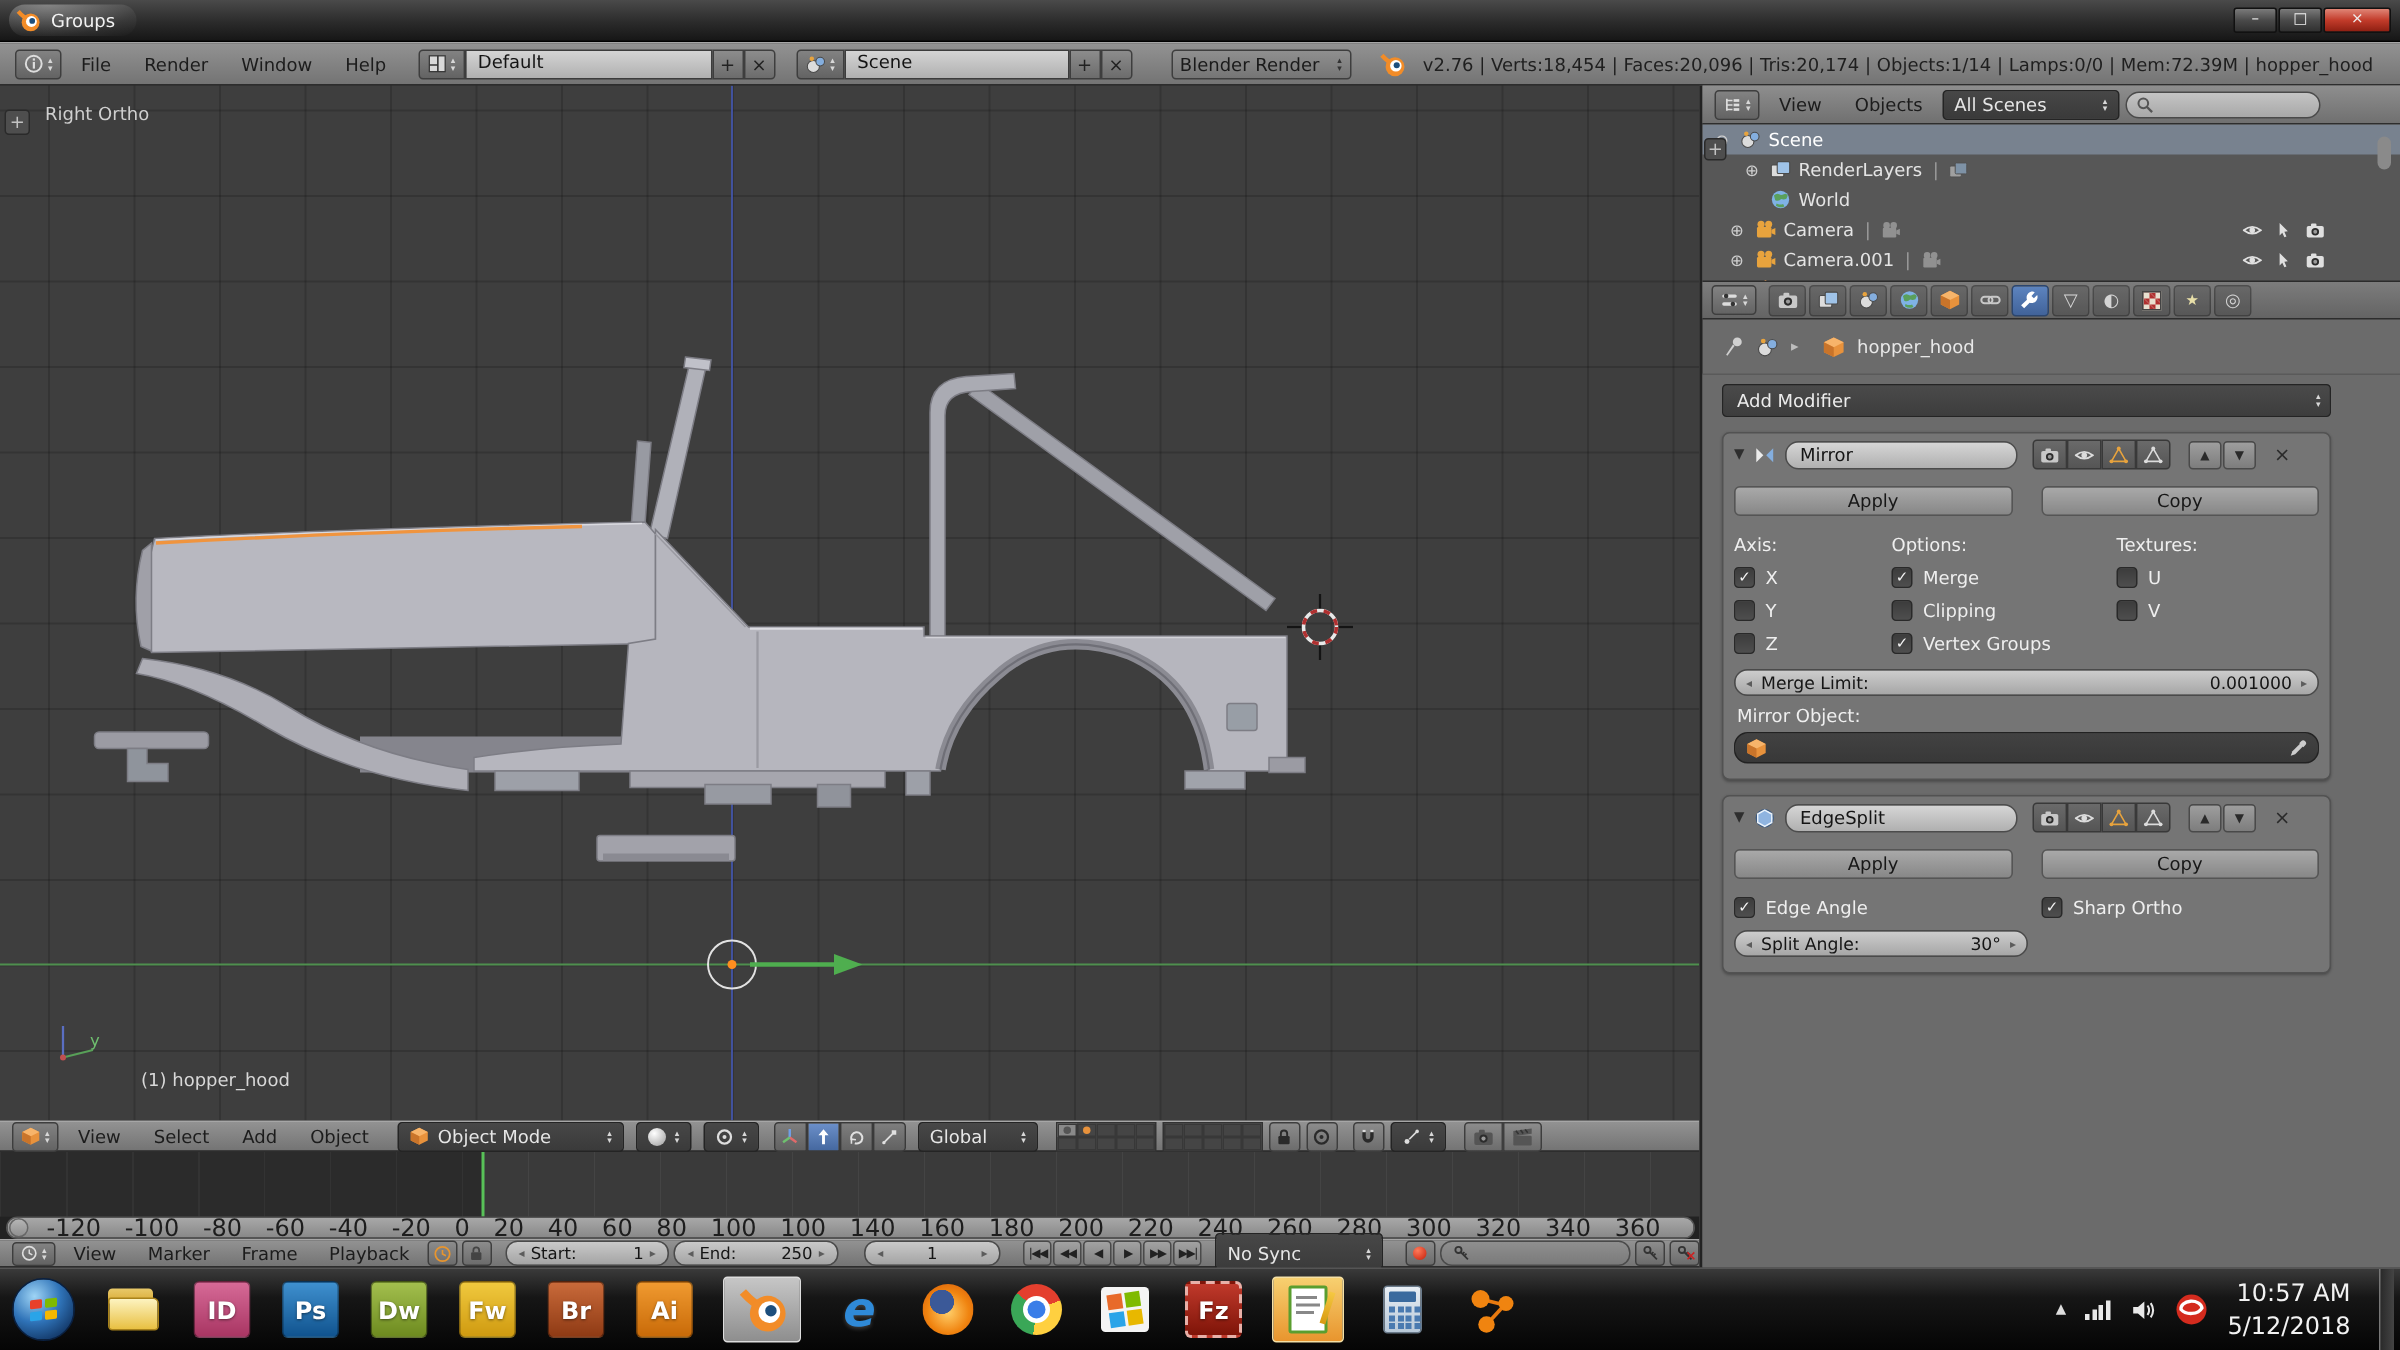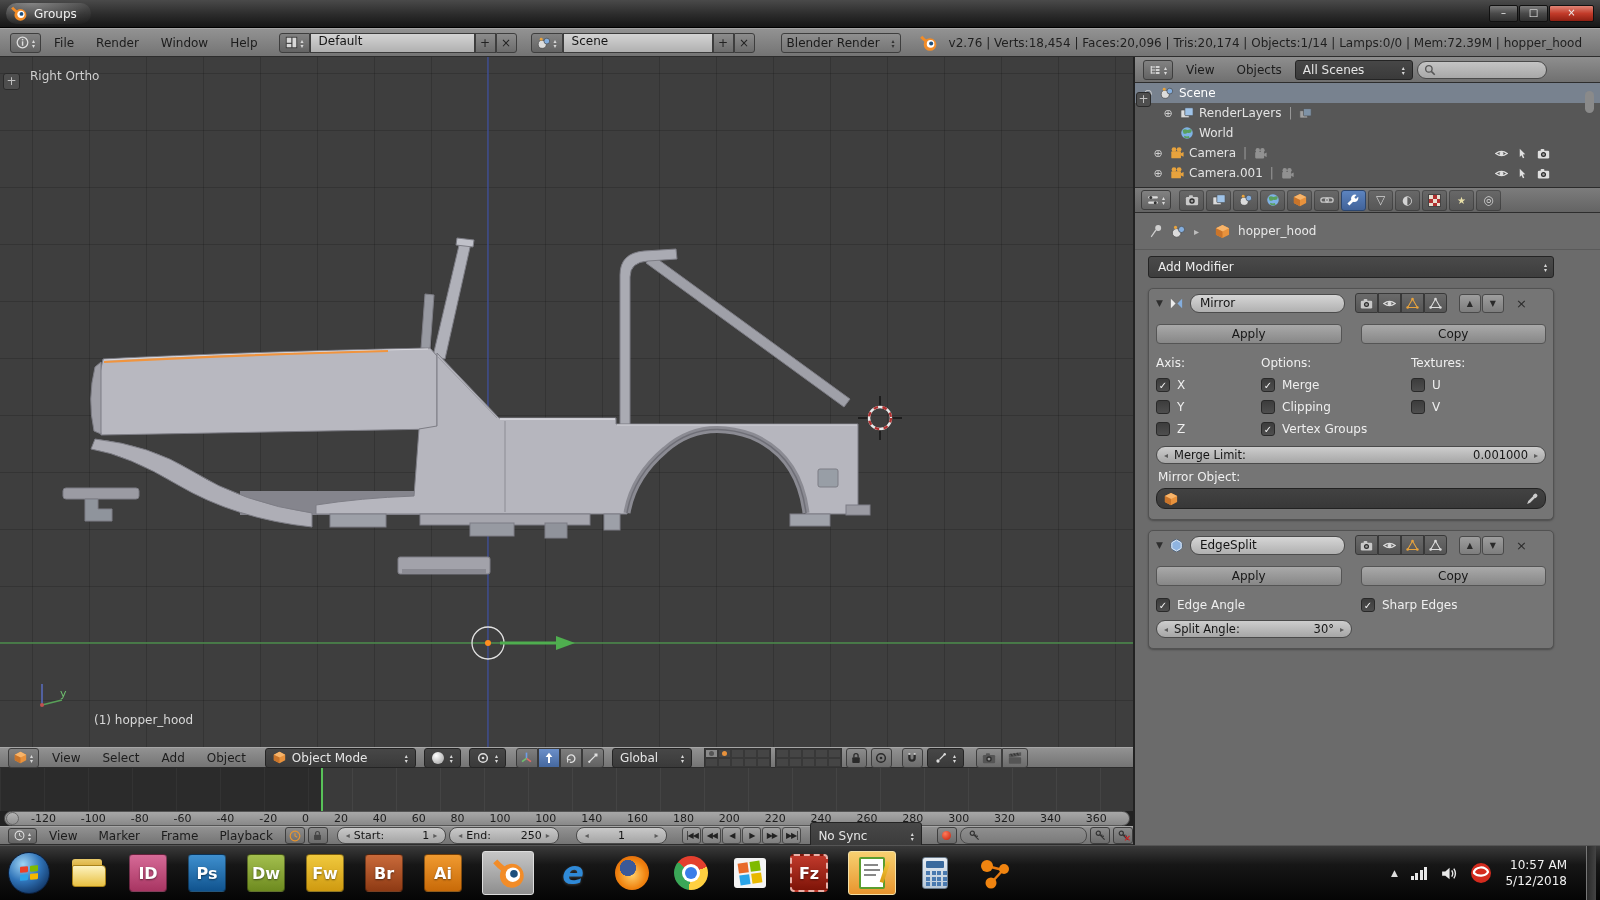--- a/index.html
+++ b/index.html
@@ -55,21 +55,21 @@
 .lcell.active{background:#8a8a8a}
 .lcell .dot{position:absolute;left:3px;top:1px;width:5px;height:5px;border-radius:50%}
 
 
 .tband{position:absolute;left:0;top:768px;width:1133px;height:43px;background:#3a3a3a;
   background-image:repeating-linear-gradient(90deg,rgba(255,255,255,.05) 0 1px,transparent 1px 44px)}
 .tband .preroll{position:absolute;left:0;top:0;width:322px;height:100%;background:rgba(0,0,0,.25)}
 .tband .marker{position:absolute;left:321px;top:0;width:2px;height:100%;background:#58c158}
 .ruler{position:absolute;left:4px;top:811px;width:1126px;height:15px;border-radius:8px;
   background:linear-gradient(#a8a8a8,#888);border:1px solid #555;
-  display:flex;justify-content:space-between;align-items:center;padding:0 22px 0 26px;color:#1d1d1d;font-size:11px}
+  display:flex;justify-content:space-between;align-items:center;padding:0 22px 0 26px;color:#1d1d1d;font-size:16px}
 .ruler .cap{position:absolute;left:1px;top:0px;width:13px;height:13px;border-radius:50%;background:linear-gradient(#b5b5b5,#8f8f8f);border:1px solid #666}
 .tlh{position:absolute;left:0;top:826px;width:1133px;height:19px;font-size:12px}
 .pbtn{min-width:19px;height:17px;display:flex;align-items:center;justify-content:center;
   background:linear-gradient(#a2a2a2,#7f7f7f);border:1px solid #4a4a4a;border-radius:3px;
   color:#222;font-size:8px;letter-spacing:-1px;padding:0 2px}
 .field{height:17px;display:flex;align-items:center;gap:4px;background:linear-gradient(#c9c9c9,#a4a4a4);
   border:1px solid #4a4a4a;border-radius:8px;color:#151515;padding:0 8px;font-size:11px}
 .field .sp{flex:1}
 .arr{color:#5c5c5c;font-size:8px}
 
@@ -134,21 +134,21 @@
 .adobe{width:38px;height:38px;border-radius:4px;color:#fff;font-weight:bold;font-size:16px;
   display:flex;align-items:center;justify-content:center;text-shadow:0 1px 2px rgba(0,0,0,.5);border:1px solid rgba(0,0,0,.4)}
 .startorb{width:42px;height:42px;border-radius:50%;flex:none;position:relative;
   background:radial-gradient(circle at 35% 28%,#9ed4f5,#2f73b8 45%,#10315e 85%);border:1px solid #0a2040;
   display:flex;align-items:center;justify-content:center}
 .flag{display:grid;grid-template-columns:8px 8px;grid-auto-rows:6px;gap:1.5px;transform:skewY(-6deg)}
 .flag div{border-radius:1px}
 .tray{margin-left:auto;display:flex;align-items:center;gap:13px;padding-right:4px;color:#e8e8e8}
 .bars{display:flex;align-items:flex-end;gap:1.5px}
 .bars span{width:3px;background:#e8e8e8;display:block}
-.clock{text-align:right;font-size:12px;line-height:1.35;color:#f2f2f2;padding-right:6px}
+.clock{text-align:right;font-size:16px;line-height:1.35;color:#f2f2f2;padding-right:6px}
 .showdesk{width:10px;height:55px;background:linear-gradient(90deg,#2a2a2a,#444);border-left:1px solid #777}
 
 
 .checker{width:13px;height:13px;background:#e8e0d0;
   background-image:linear-gradient(45deg,#b03030 25%,transparent 25%,transparent 75%,#b03030 75%),
     linear-gradient(45deg,#b03030 25%,transparent 25%,transparent 75%,#b03030 75%);
   background-size:8px 8px;background-position:0 0,4px 4px;border:1px solid #444}
 .searchfield{width:130px;height:18px;border-radius:9px;background:linear-gradient(#c4c4c4,#a8a8a8);
   border:1px solid #4a4a4a;display:flex;align-items:center;padding:0 6px;color:#333}
 svg.defs{position:absolute;width:0;height:0}
@@ -1086,21 +1086,21 @@
         <div class="btn">Apply</div>
         <div class="btn">Copy</div>
       </div>
       <div style="display:flex;padding:6px 7px 0 7px">
         <div class="cbrow" style="width:205px">
           <span class="cb">✓</span>
               <span>Edge Angle</span>
         </div>
         <div class="cbrow">
           <span class="cb">✓</span>
-              <span>Sharp Edges</span>
+              <span>Sharp Ortho</span>
         </div>
       </div>
       <div style="padding:4px 7px 0 7px">
         <div class="slider" style="width:196px">
           <span class="arr">◂</span>
           <span>Split Angle:</span>
               <span class="sp"></span>
           <span>30°</span>
           <span class="arr">▸</span>
         </div>

